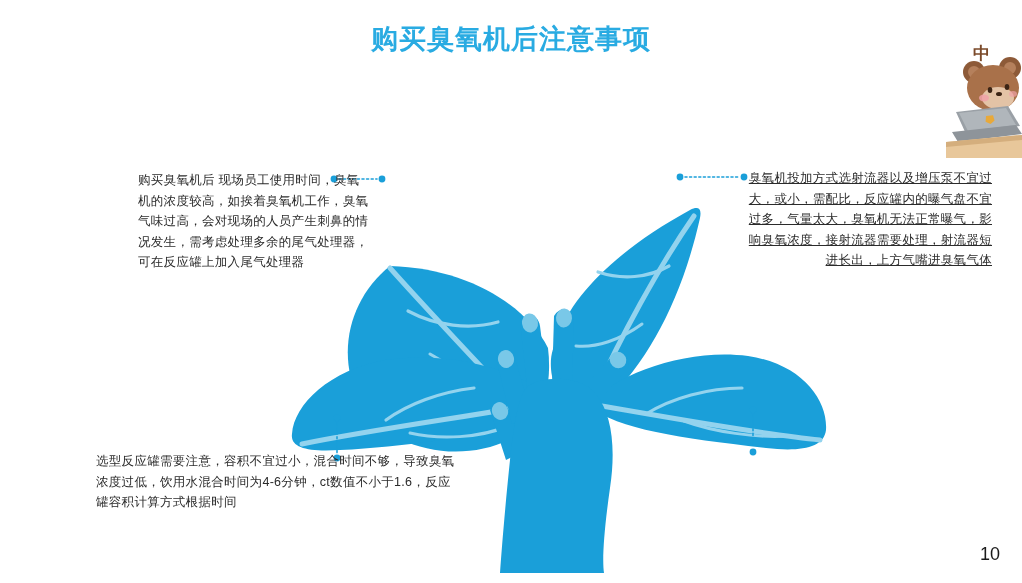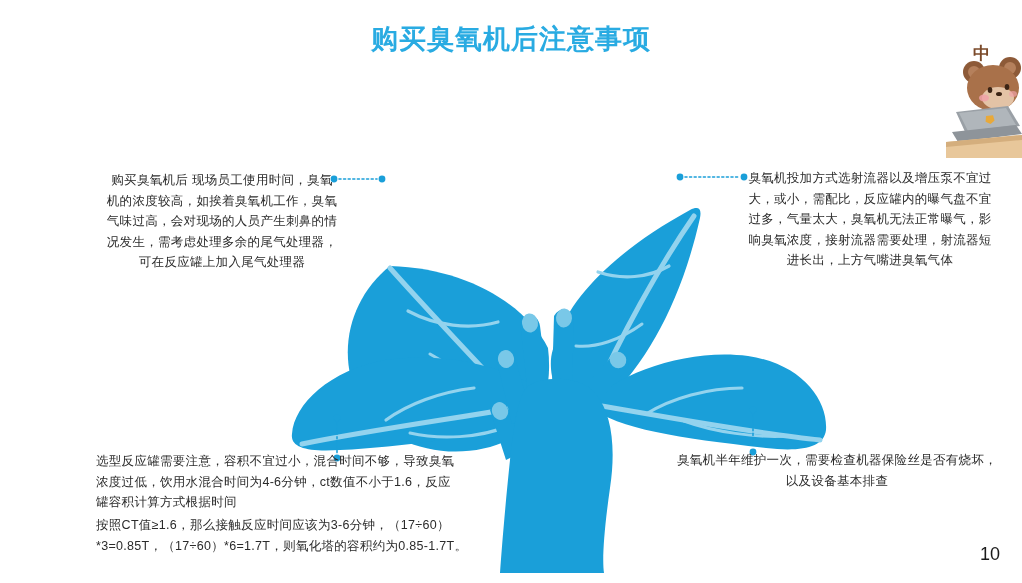--- a/index.html
+++ b/index.html
@@ -51,22 +51,22 @@
   #tree-graphic svg { display: block; width: 540px; height: 425px; }
 
   
   .callout {
     position: absolute;
     font-size: 12.5px;
     line-height: 20.5px;
     color: #2b2b2b;
     letter-spacing: 0.3px;
   }
-  .callout.right-align { text-align: center; }
-  .callout.left-align  { text-align: center; }
+  .callout.right-align { text-align: left; margin-left: 32px; }
+  .callout.left-align  { text-align: right; text-decoration: underline; }
   .callout.center-align{ }
 
   #callout-top-left {
     left: 106px;
     top: 170px;
     width: 232px;
   }
   #callout-top-right {
     left: 748px;
     top: 168px;
@@ -285,19 +285,17 @@
       <circle cx="7" cy="46" r="3.4" fill="#1a9fd9"></circle>
     </svg>
   </div>
 
   <div class="callout right-align" id="callout-top-left">购买臭氧机后 现场员工使用时间，臭氧机的浓度较高，如挨着臭氧机工作，臭氧气味过高，会对现场的人员产生刺鼻的情况发生，需考虑处理多余的尾气处理器，可在反应罐上加入尾气处理器</div>
 
   <div class="callout left-align" id="callout-top-right">臭氧机投加方式选射流器以及增压泵不宜过大，或小，需配比，反应罐内的曝气盘不宜过多，气量太大，臭氧机无法正常曝气，影响臭氧浓度，接射流器需要处理，射流器短进长出，上方气嘴进臭氧气体</div>
 
   <div class="callout center-align" id="callout-bottom-left">选型反应罐需要注意，容积不宜过小，混合时间不够，导致臭氧浓度过低，饮用水混合时间为4-6分钟，ct数值不小于1.6，反应罐容积计算方式根据时间</div>
 
-  <div class="callout center-align" id="callout-bottom-formula">按照CT值≥1.6，那么接触反应时间应该为3-6分钟，（17÷60）*3=0.85T，（17÷60）*6=1.7T，则氧化塔的容积约为0.85-1.7T。</div>
-
-  <div class="callout left-align" id="callout-bottom-right">臭氧机半年维护一次，需要检查机器保险丝是否有烧坏，以及设备基本排查</div>
+
 
   <div id="page-number">10</div>
 
 </div>
 
 </body></html>

